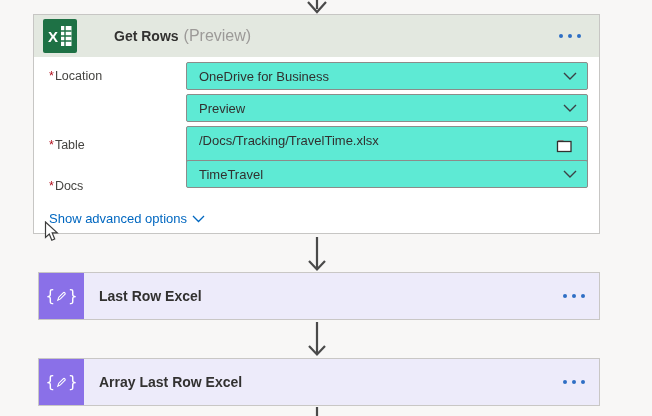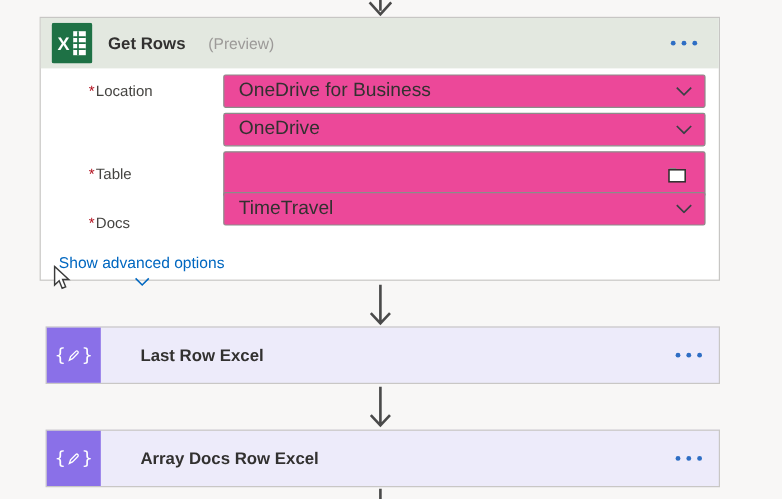--- a/index.html
+++ b/index.html
@@ -14,64 +14,64 @@
   
   .gr-card{
     left:33px;top:14px;width:567px;height:220px;
     background:#ffffff;border:1px solid #c7c6c4;box-sizing:border-box;
   }
   .gr-header{
     height:42px;background:#e3e8e0;display:flex;align-items:center;
     padding:0 14px 0 9px;cursor:pointer;
   }
   .gr-titlewrap{margin-left:13px;font-size:14px;color:#323130;white-space:nowrap;}
-  .gr-title{font-weight:700;}
-  .gr-preview{font-weight:400;color:#9c9a98;margin-left:19px;font-size:13px;}
+  .gr-title{font-weight:700;margin-left:24px;}
+  .gr-preview{font-weight:400;color:#9c9a98;margin-left:5px;font-size:16px;}
   .ellipsis-btn{
     margin-left:auto;display:flex;gap:5px;align-items:center;
     background:none;border:none;padding:6px 4px;cursor:pointer;
   }
   .ellipsis-btn i{width:4px;height:4px;border-radius:50%;background:#2e6ec4;display:block;}
 
   
   .flabel{
-    left:15px;font-size:12.5px;color:#454441;white-space:nowrap;margin-left:25px;
+    left:15px;font-size:12.5px;color:#454441;white-space:nowrap;
   }
   .flabel .req{color:#b10e1c;margin-right:1px;}
   .finput{
-    left:152px;width:402px;background:#ec4899;border:1px solid #8c8c8a;
+    left:152px;width:402px;background:#5eead4;border:1px solid #8c8c8a;
     box-sizing:border-box;border-radius:2px;display:flex;align-items:center;
-    padding:0 10px 0 12px;font-size:16px;color:#323130;cursor:pointer;
+    padding:0 10px 0 12px;font-size:13px;color:#323130;cursor:pointer;
   }
   .finput .chev{margin-left:auto;flex:0 0 auto;}
   .file-box{align-items:flex-start;padding-top:6px;cursor:text;}
   .folder-btn{
     position:absolute;right:14px;top:11px;background:none;border:none;
     padding:0;cursor:pointer;line-height:0;
   }
   .adv-link{
     left:15px;top:196px;display:flex;align-items:center;gap:5px;
-    font-size:13px;color:#0067c0;cursor:pointer;background:none;border:none;padding:0;flex-direction:column;
+    font-size:13px;color:#0067c0;cursor:pointer;background:none;border:none;padding:0;
   }
 
   
   .pcard{
     left:38px;width:562px;height:48px;background:#edebfa;
     border:1px solid #c9c7c5;box-sizing:border-box;
     display:flex;align-items:center;cursor:pointer;
   }
   .pcard .picon{
     width:45px;height:46px;background:#8a70e8;flex:0 0 auto;
     display:flex;align-items:center;justify-content:center;gap:1px;
   }
   .pcard .picon .brace{
     color:#fff;font-size:15px;font-family:"DejaVu Sans", sans-serif;
     font-weight:400;line-height:1;
   }
-  .pcard .ptitle{margin-left:33px;font-size:14px;font-weight:600;color:#323130;}
+  .pcard .ptitle{margin-left:15px;font-size:14px;font-weight:600;color:#323130;}
   .pcard .ellipsis-btn{margin-right:10px;}
 
   .card1{top:272px;}
   .card2{top:358px;}
 </style>
 </head>
 <body>
 
 <svg class="abs" style="left:302px;top:0" width="30" height="14">
   <path d="M15 0 V9 M6 2 L15 12 L24 2" fill="none" stroke="#4a4a4a" stroke-width="2.2"></path>
@@ -99,30 +99,31 @@
     <span class="req">*</span><span>Location</span>
   </div>
   <div class="abs finput" style="top:47px;height:28px">
     <span>OneDrive for Business</span>
     <svg class="chev" width="14" height="8">
       <path d="M1 1 L7 7 L13 1" fill="none" stroke="#3b4045" stroke-width="1.4"></path>
     </svg>
   </div>
 
   <div class="abs finput" style="top:79px;height:28px">
-    <span>OneDrive</span>
+    <span>Preview</span>
     <svg class="chev" width="14" height="8">
       <path d="M1 1 L7 7 L13 1" fill="none" stroke="#3b4045" stroke-width="1.4"></path>
     </svg>
   </div>
 
   <div class="abs flabel" style="top:123px">
     <span class="req">*</span><span>Table</span>
   </div>
   <div class="abs finput file-box" style="top:111px;height:38px">
+    <span>/Docs/Tracking/TravelTime.xlsx</span>
     <button class="folder-btn">
       <svg width="17" height="15">
         <rect x="2" y="2" width="5.5" height="4" fill="#8a8886"></rect>
         <rect x="1.5" y="3.5" width="13.5" height="10" fill="#ffffff" stroke="#323130" stroke-width="1.3"></rect>
       </svg>
     </button>
   </div>
 
   <div class="abs flabel" style="top:164px">
     <span class="req">*</span><span>Docs</span>
@@ -171,21 +172,21 @@
 </svg>
 
 <section class="abs pcard card2">
   <div class="picon">
     <span class="brace">{</span>
     <svg width="11" height="11">
       <path d="M1.8 9.2 L2.8 6.2 L7.2 1.8 a1.15 1.15 0 0 1 1.65 1.65 L4.4 7.9 Z" fill="none" stroke="#ffffff" stroke-width="1.1"></path>
     </svg>
     <span class="brace">}</span>
   </div>
-  <span class="ptitle">Array Docs Row Excel</span>
+  <span class="ptitle">Array Last Row Excel</span>
   <button class="ellipsis-btn">
     <i></i>
       <i></i>
       <i></i>
   </button>
 </section>
 
 <svg class="abs" style="left:302px;top:407px" width="30" height="9">
   <path d="M15 0 V9" fill="none" stroke="#4a4a4a" stroke-width="2.2"></path>
 </svg>

